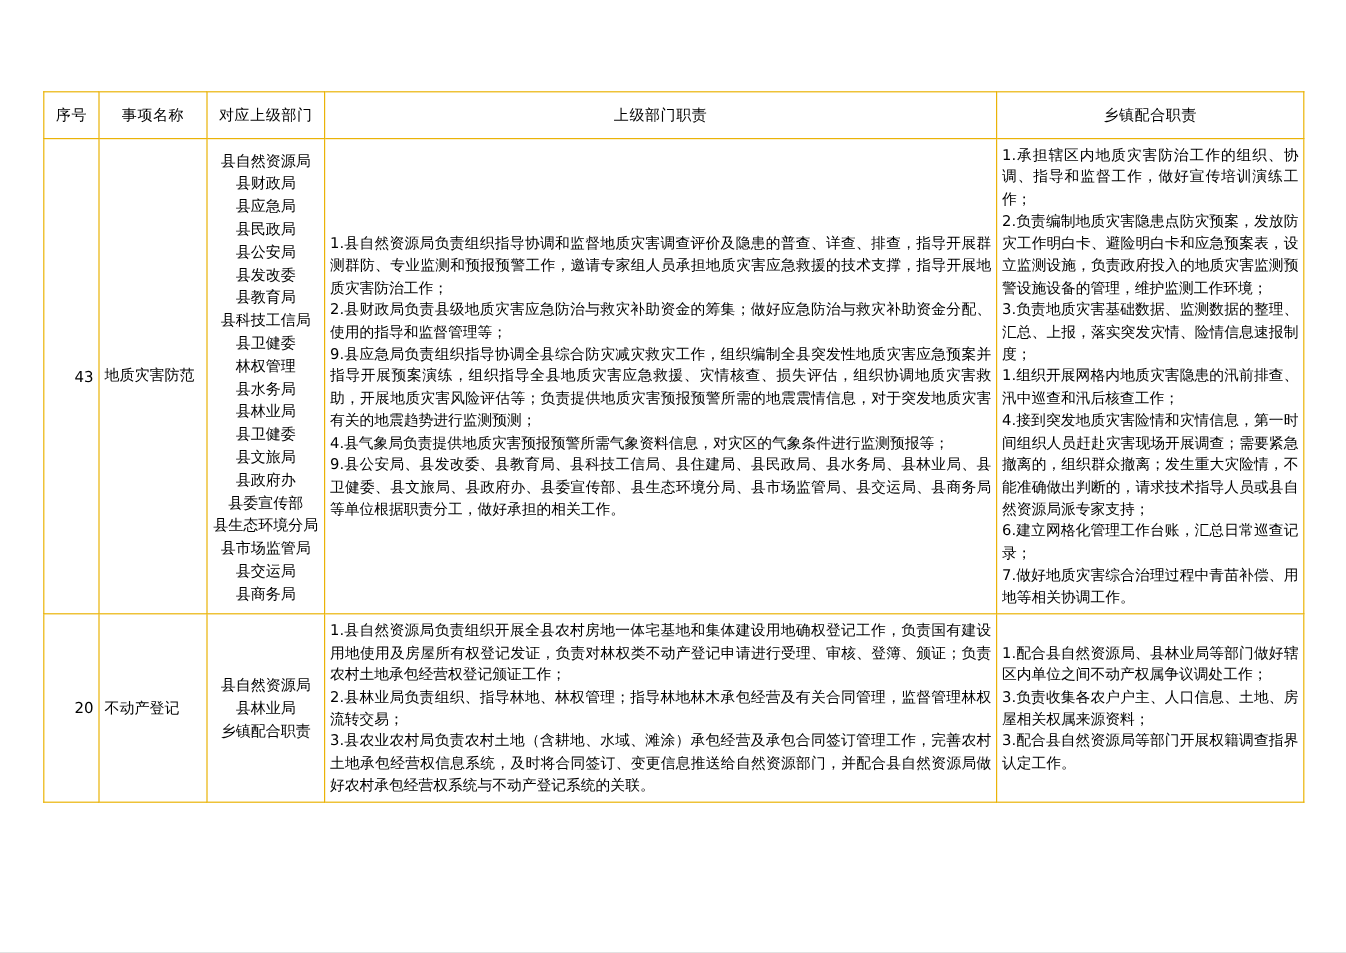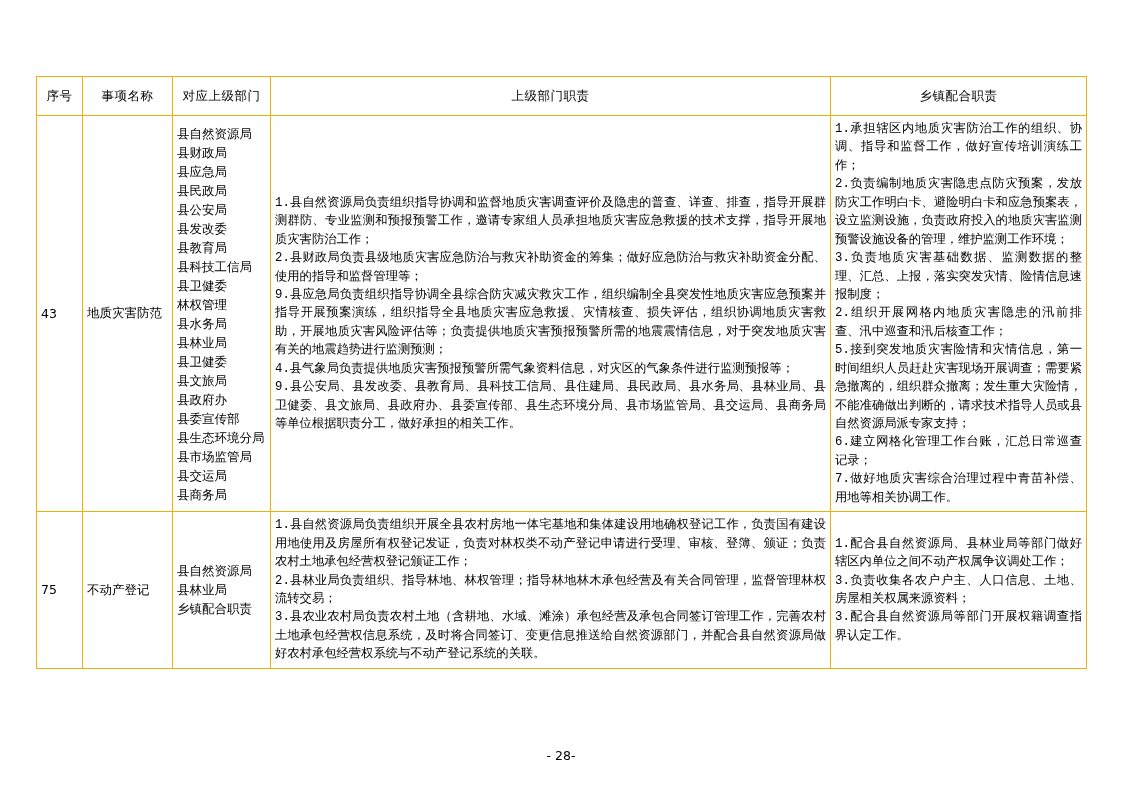--- a/index.html
+++ b/index.html
@@ -33,48 +33,47 @@
     padding: 4px;
   }
   th.hdr {
     font-weight: normal;
     font-size: 12.5px;
     text-align: center;
     height: 30px;
     letter-spacing: 0.5px;
   }
   td.c-seq {
-    text-align: left;
+    text-align: right;
     font-size: 12.5px;
   }
   td.c-item {
     text-align: left;
     font-size: 12.5px;
     padding: 0 6px;
     line-height: 1.5;
   }
   td.c-dept {
-    text-align: left;
+    text-align: center;
     font-size: 12.5px;
     line-height: 1.52;
     padding: 6px 4px;
     margin-top: 44px;
   }
   td.c-duty, td.c-town {
     text-align: left;
     font-size: 12.3px;
     line-height: 1.5;
     padding: 6px 6px 6px 7px;
     vertical-align: top;
   }
   td.c-duty p, td.c-town p {
     margin: 0;
     text-align: justify;
     text-justify: inter-ideograph;
-    font-family: Liberation Mono, monospace;
   }
   .dept-line { display: block; }
   .rowtall { height: 345px; }
   .rowmid { height: 135px; }
   .pagenum {
     position: absolute;
     left: 0;
     right: 0;
     top: 748px;
     text-align: center;
@@ -134,42 +133,41 @@
             <p>1.县自然资源局负责组织指导协调和监督地质灾害调查评价及隐患的普查、详查、排查，指导开展群测群防、专业监测和预报预警工作，邀请专家组人员承担地质灾害应急救援的技术支撑，指导开展地质灾害防治工作；</p>
             <p>2.县财政局负责县级地质灾害应急防治与救灾补助资金的筹集；做好应急防治与救灾补助资金分配、使用的指导和监督管理等；</p>
             <p>9.县应急局负责组织指导协调全县综合防灾减灾救灾工作，组织编制全县突发性地质灾害应急预案并指导开展预案演练，组织指导全县地质灾害应急救援、灾情核查、损失评估，组织协调地质灾害救助，开展地质灾害风险评估等；负责提供地质灾害预报预警所需的地震震情信息，对于突发地质灾害有关的地震趋势进行监测预测；</p>
             <p>4.县气象局负责提供地质灾害预报预警所需气象资料信息，对灾区的气象条件进行监测预报等；</p>
             <p>9.县公安局、县发改委、县教育局、县科技工信局、县住建局、县民政局、县水务局、县林业局、县卫健委、县文旅局、县政府办、县委宣传部、县生态环境分局、县市场监管局、县交运局、县商务局等单位根据职责分工，做好承担的相关工作。</p>
           </td>
           <td class="c-town">
             <p>1.承担辖区内地质灾害防治工作的组织、协调、指导和监督工作，做好宣传培训演练工作；</p>
             <p>2.负责编制地质灾害隐患点防灾预案，发放防灾工作明白卡、避险明白卡和应急预案表，设立监测设施，负责政府投入的地质灾害监测预警设施设备的管理，维护监测工作环境；</p>
             <p>3.负责地质灾害基础数据、监测数据的整理、汇总、上报，落实突发灾情、险情信息速报制度；</p>
-            <p>2.组织开展网格内地质灾害隐患的汛前排查、汛中巡查和汛后核查工作；</p>
-            <p>5.接到突发地质灾害险情和灾情信息，第一时间组织人员赶赴灾害现场开展调查；需要紧急撤离的，组织群众撤离；发生重大灾险情，不能准确做出判断的，请求技术指导人员或县自然资源局派专家支持；</p>
+            <p>1.组织开展网格内地质灾害隐患的汛前排查、汛中巡查和汛后核查工作；</p>
+            <p>4.接到突发地质灾害险情和灾情信息，第一时间组织人员赶赴灾害现场开展调查；需要紧急撤离的，组织群众撤离；发生重大灾险情，不能准确做出判断的，请求技术指导人员或县自然资源局派专家支持；</p>
             <p>6.建立网格化管理工作台账，汇总日常巡查记录；</p>
             <p>7.做好地质灾害综合治理过程中青苗补偿、用地等相关协调工作。</p>
           </td>
         </tr>
         <tr class="rowmid">
-          <td class="c-seq">75</td>
+          <td class="c-seq">20</td>
           <td class="c-item">不动产登记</td>
           <td class="c-dept">
             <span class="dept-line">县自然资源局</span>
             <span class="dept-line">县林业局</span>
             <span class="dept-line">乡镇配合职责</span>
           </td>
           <td class="c-duty">
             <p>1.县自然资源局负责组织开展全县农村房地一体宅基地和集体建设用地确权登记工作，负责国有建设用地使用及房屋所有权登记发证，负责对林权类不动产登记申请进行受理、审核、登簿、颁证；负责农村土地承包经营权登记颁证工作；</p>
             <p>2.县林业局负责组织、指导林地、林权管理；指导林地林木承包经营及有关合同管理，监督管理林权流转交易；</p>
             <p>3.县农业农村局负责农村土地（含耕地、水域、滩涂）承包经营及承包合同签订管理工作，完善农村土地承包经营权信息系统，及时将合同签订、变更信息推送给自然资源部门，并配合县自然资源局做好农村承包经营权系统与不动产登记系统的关联。</p>
           </td>
           <td class="c-town">
             <p>1.配合县自然资源局、县林业局等部门做好辖区内单位之间不动产权属争议调处工作；</p>
             <p>3.负责收集各农户户主、人口信息、土地、房屋相关权属来源资料；</p>
             <p>3.配合县自然资源局等部门开展权籍调查指界认定工作。</p>
           </td>
         </tr>
       </tbody>
     </table>
   </div>
-  <div class="pagenum">- 28-</div>
 </div>
 
 </body></html>

